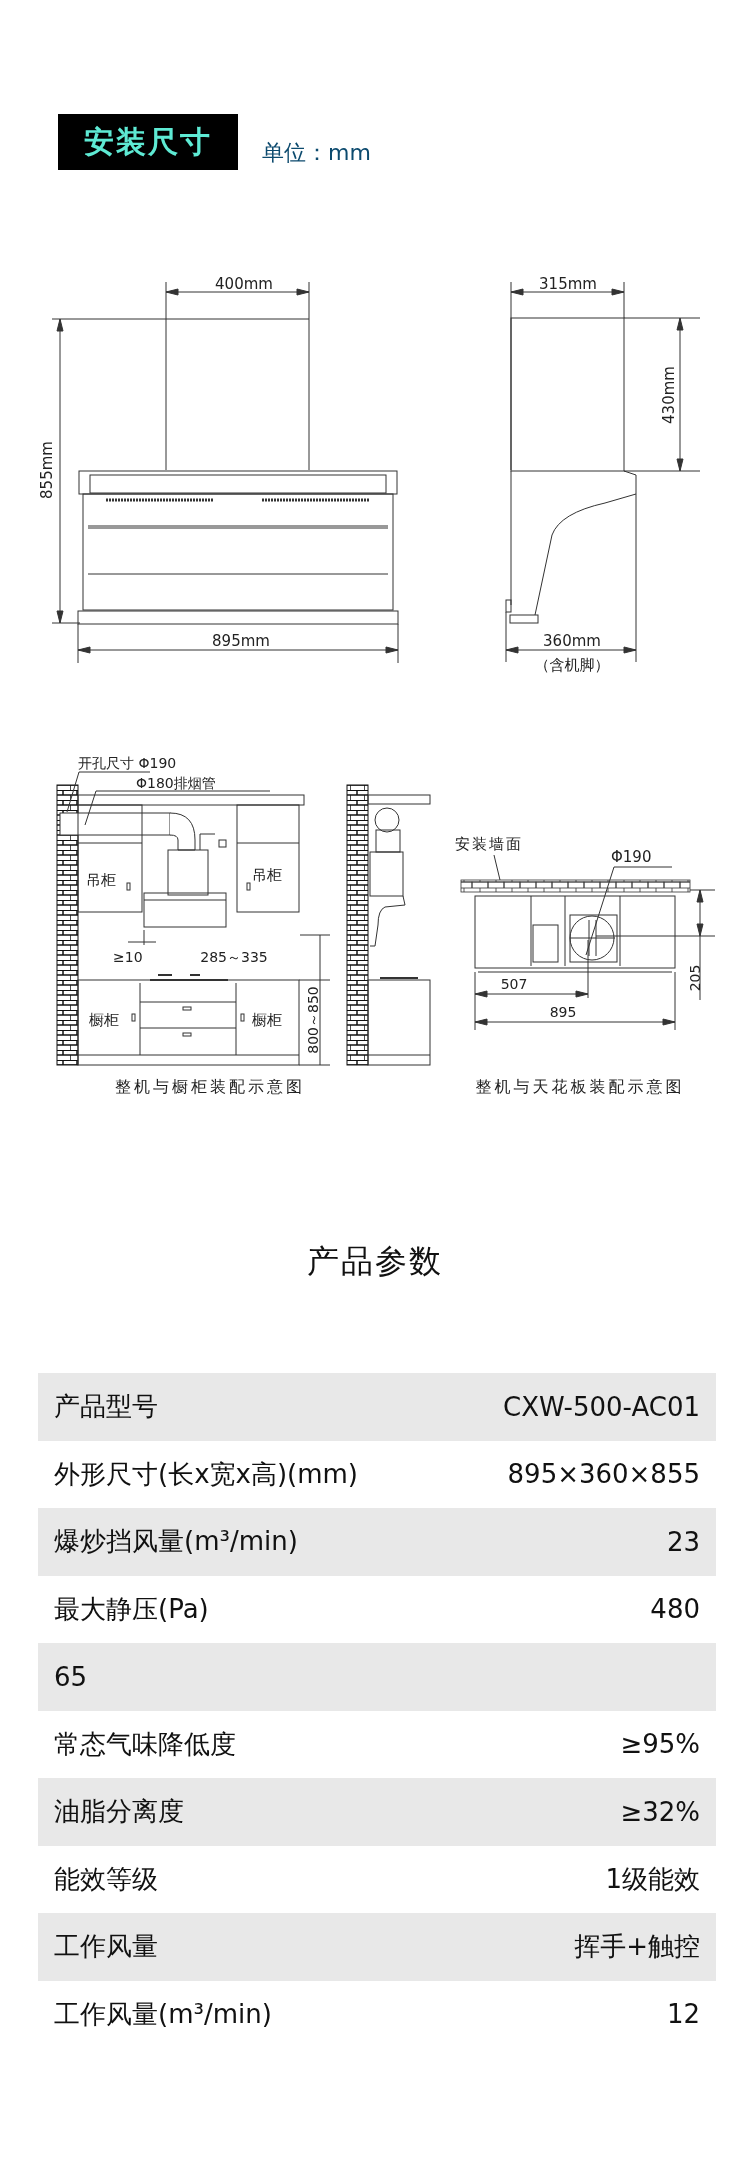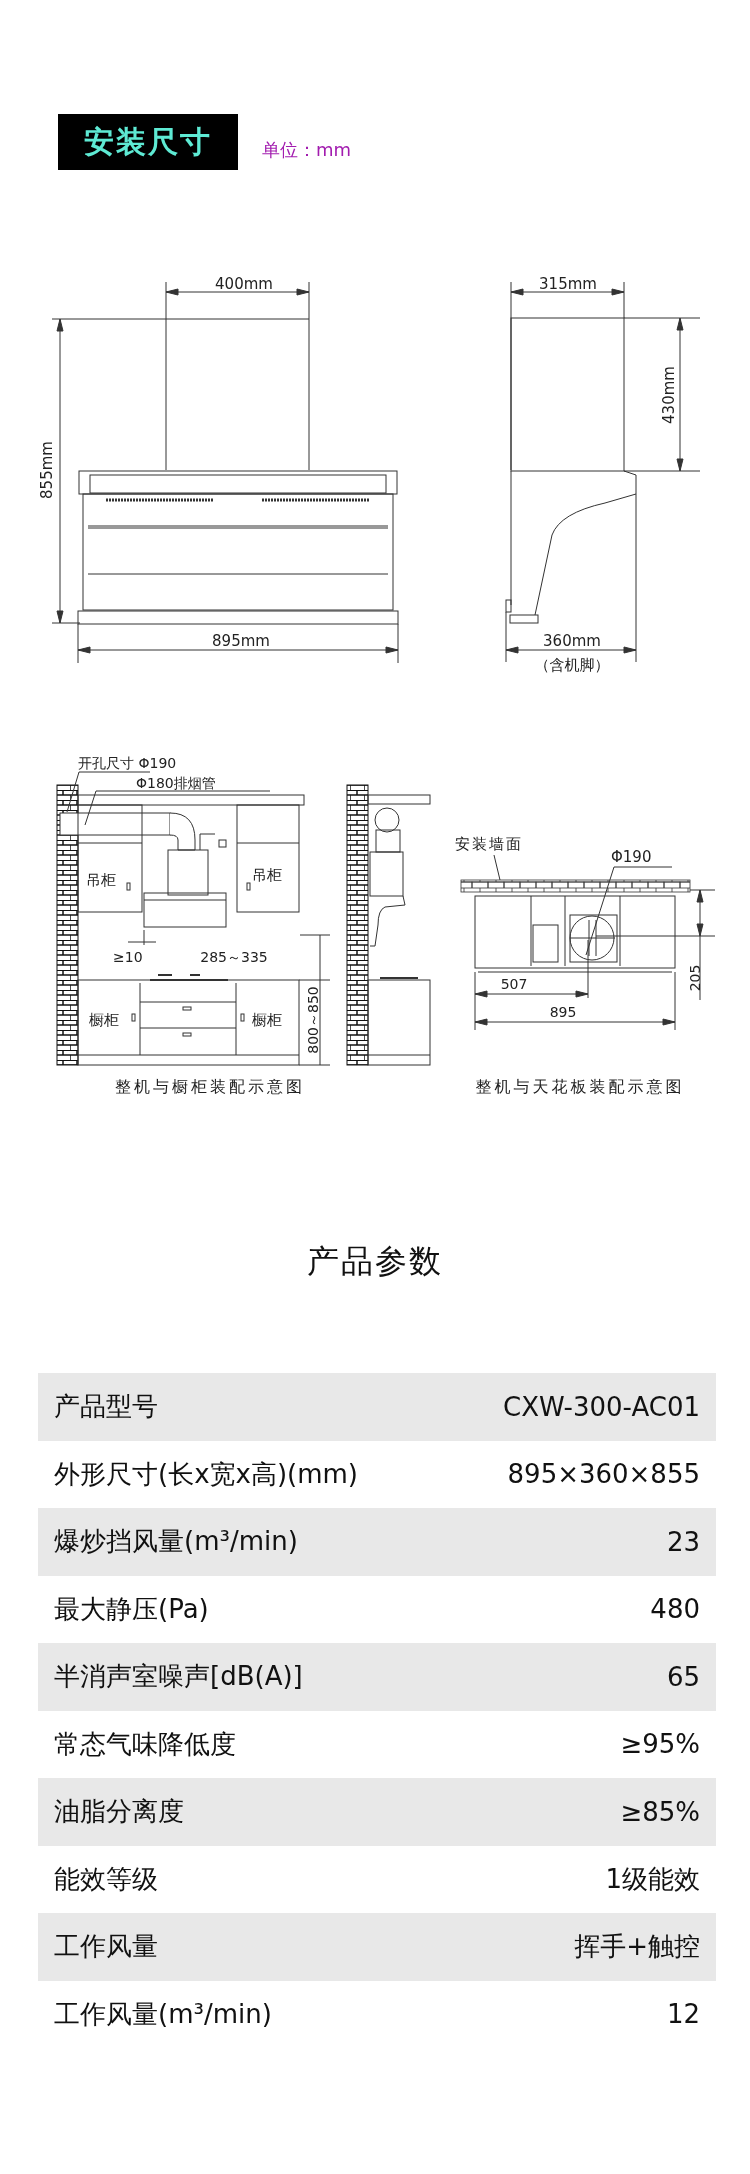--- a/index.html
+++ b/index.html
@@ -1,21 +1,21 @@
 <!DOCTYPE html>
 <html><head>
 <meta charset="utf-8">
 <style>
   html, body { margin:0; padding:0; background:#ffffff; }
   body { width:750px; height:2174px; position:relative; overflow:hidden;
          font-family:"DejaVu Sans", "Liberation Sans", sans-serif; color:#1a1a1a; }
   .abs { position:absolute; }
   .title-box { left:58px; top:114px; width:180px; height:56px; background:#000; color:#5eead4;
                font-size:30px; font-weight:bold; display:flex; align-items:center; justify-content:center; letter-spacing:2px; }
-  .unit { left:262px; top:138px; font-size:18px; color:#a21caf; }
+  .unit { left:262px; top:138px; font-size:22px; color:#0c4a6e; }
   svg text { font-family:"DejaVu Sans", "Liberation Sans", sans-serif; fill:#222; }
   .caption { font-size:16px; color:#222; letter-spacing:3px; }
   .section-title { left:0; width:750px; top:1240px; text-align:center; font-size:32px; font-weight:normal; color:#111; letter-spacing:2px; }
   .spec-table { left:38px; top:1373px; width:678px; }
   .row { height:67.5px; display:flex; align-items:center; justify-content:space-between; padding:0 16px; box-sizing:border-box; font-size:26px; color:#111; }
   .row.gray { background:#e8e8e8; }
   .row .val { text-align:right; }
 </style>
 </head>
 <body>
@@ -215,45 +215,44 @@
   <text x="563" y="1017" font-size="14" text-anchor="middle">895</text>
   <text x="0" y="0" font-size="14" text-anchor="middle" transform="translate(700,978) rotate(-90)">205</text>
   <text x="580" y="1092" font-size="15" text-anchor="middle" class="caption">整机与天花板装配示意图</text>
 </svg>
 
 <div class="abs section-title">产品参数</div>
 
 <div class="abs spec-table">
   <div class="row gray">
     <span>产品型号</span>
-    <span class="val">CXW-300-AC01</span>
+    <span class="val">CXW-500-AC01</span>
   </div>
   <div class="row">
     <span>外形尺寸(长x宽x高)(mm)</span>
     <span class="val">895×360×855</span>
   </div>
   <div class="row gray">
     <span>爆炒挡风量(m³/min)</span>
     <span class="val">23</span>
   </div>
   <div class="row">
     <span>最大静压(Pa)</span>
     <span class="val">480</span>
   </div>
   <div class="row gray">
-    <span>半消声室噪声[dB(A)]</span>
     <span class="val">65</span>
   </div>
   <div class="row">
     <span>常态气味降低度</span>
     <span class="val">≥95%</span>
   </div>
   <div class="row gray">
     <span>油脂分离度</span>
-    <span class="val">≥85%</span>
+    <span class="val">≥32%</span>
   </div>
   <div class="row">
     <span>能效等级</span>
     <span class="val">1级能效</span>
   </div>
   <div class="row gray">
     <span>工作风量</span>
     <span class="val">挥手+触控</span>
   </div>
   <div class="row">

